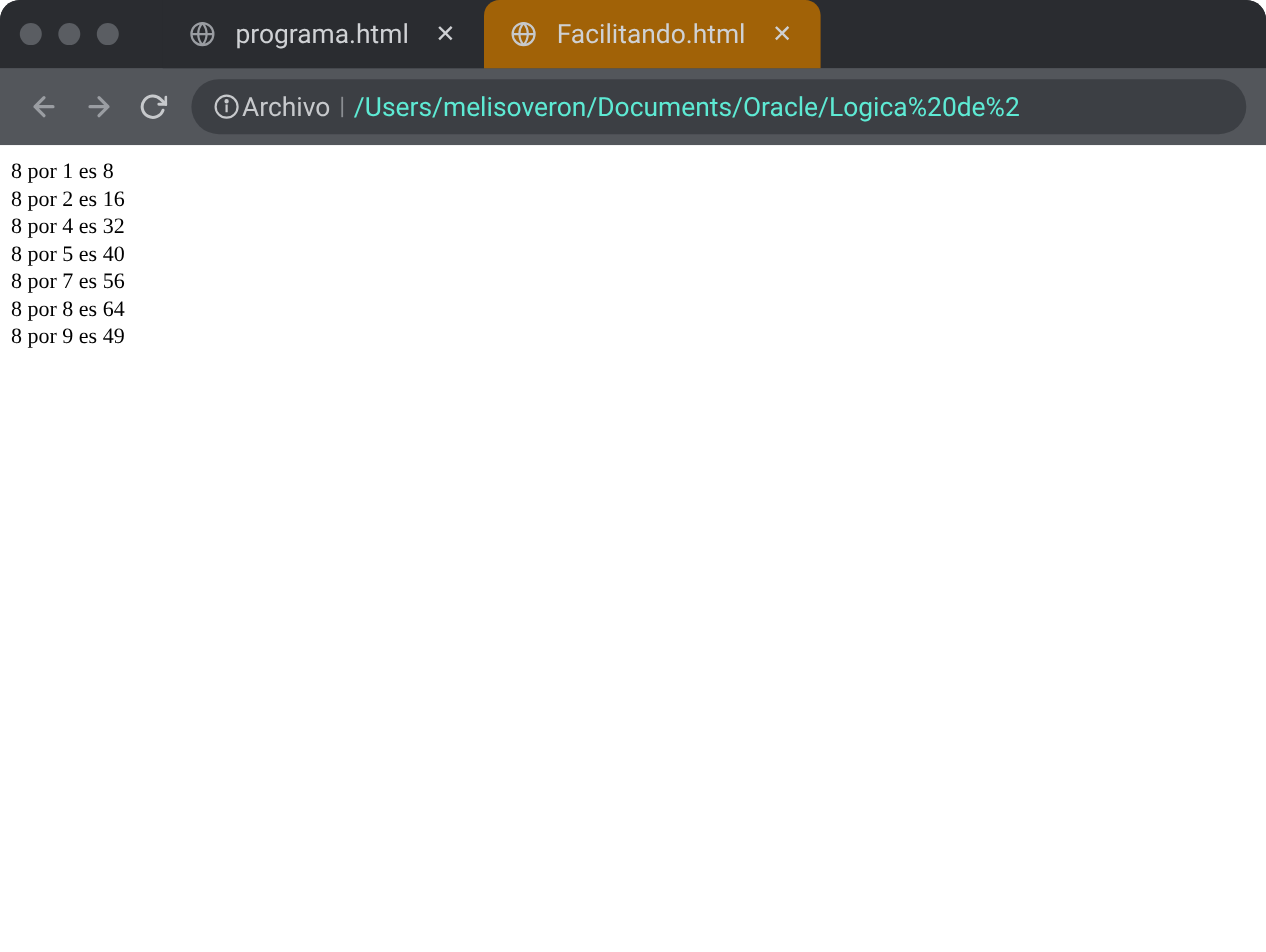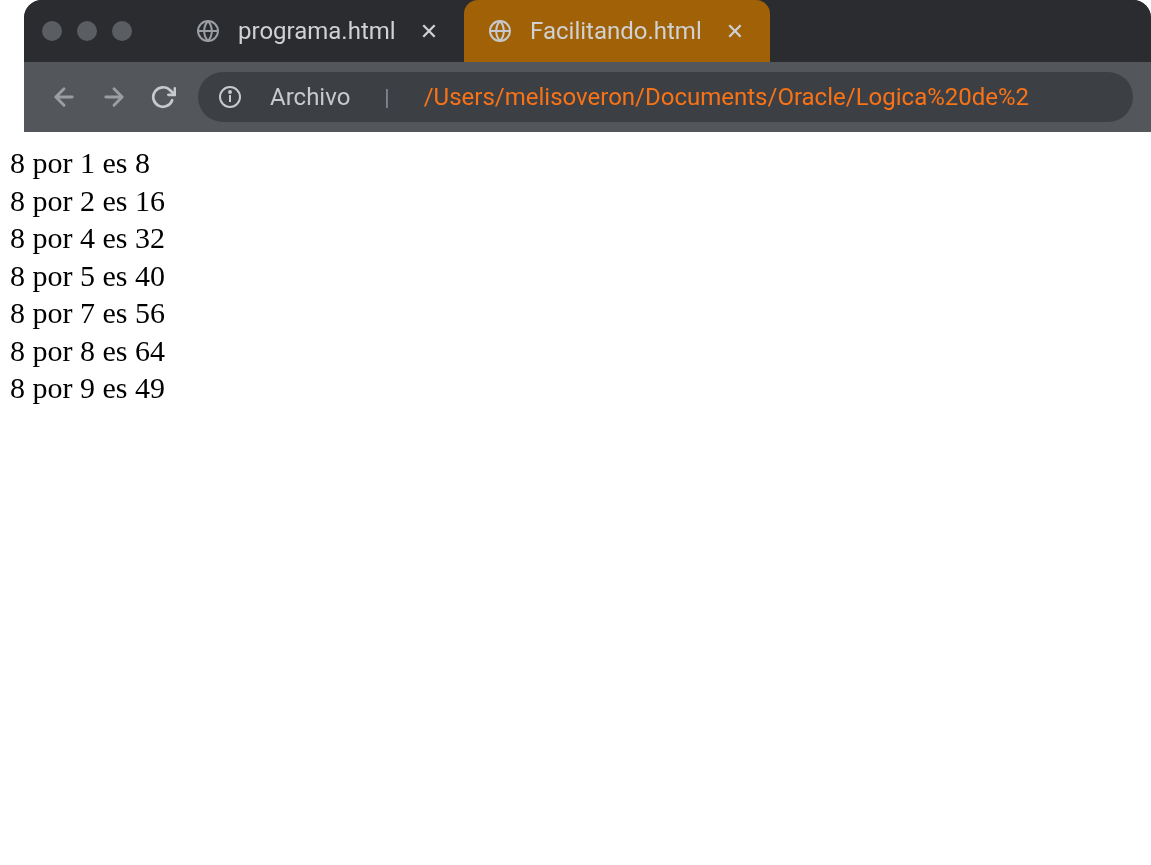--- a/index.html
+++ b/index.html
@@ -11,21 +11,20 @@
       font-family: -apple-system, BlinkMacSystemFont, "Segoe UI", Roboto, sans-serif;
       background: #fff;
       width: 1151px;
       height: 865px;
       overflow: hidden;
     }
     .browser-chrome {
       background: #3c3f44;
       border-radius: 18px 18px 0 0;
       overflow: hidden;
-      margin-left: 24px;
     }
     .titlebar {
       display: flex;
       align-items: center;
       height: 62px;
       padding: 0 0 0 18px;
       background: #2a2c30;
     }
     .window-controls {
       display: flex;
@@ -95,46 +94,46 @@
       justify-content: center;
     }
     .addressbar {
       flex: 1;
       background: #3c3f44;
       border-radius: 28px;
       height: 50px;
       display: flex;
       align-items: center;
       padding: 0 20px;
-      gap: 28px;
+      gap: 2px;
       color: #e4e5e7;
       font-size: 24px;
       overflow: hidden;
       white-space: nowrap;
     }
     .info-icon {
       flex-shrink: 0;
     }
     .addr-label {
       color: #c7c9cc;
     }
     .addr-sep {
       color: #8a8d92;
       font-size: 22px;
       margin: 0 6px;
     }
     .addr-path {
-      color: #f97316;
+      color: #5eead4;
       text-align: center;
     }
     .viewport {
       background: #ffffff;
       padding: 12px 10px;
       font-family: "Times New Roman", Times, serif;
-      font-size: 30px;
+      font-size: 20px;
       color: #000;
       line-height: 1.25;
     }
     .content-line {
       display: block;
     }
   </style>
 </head>
 <body>
 

